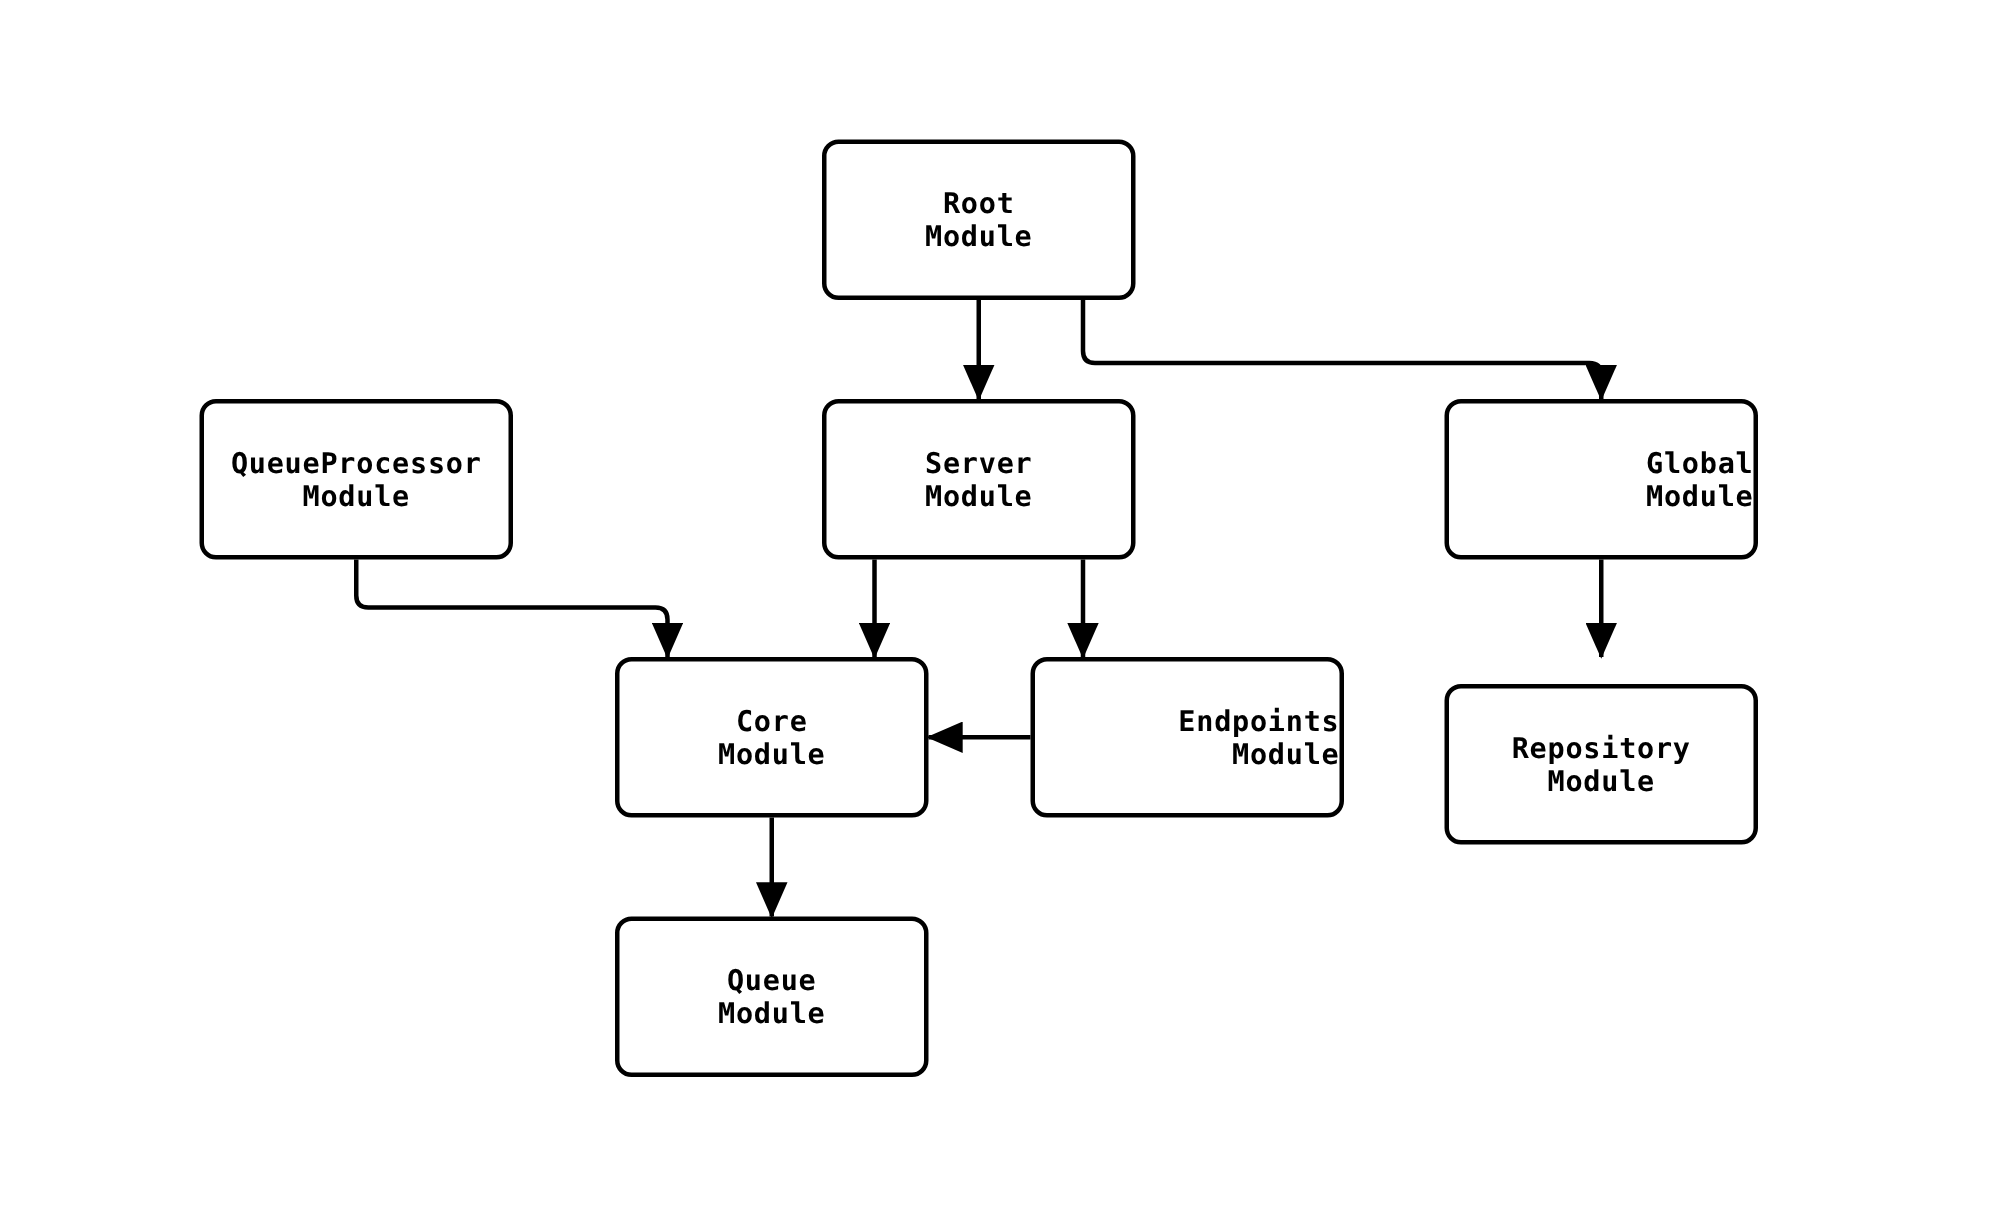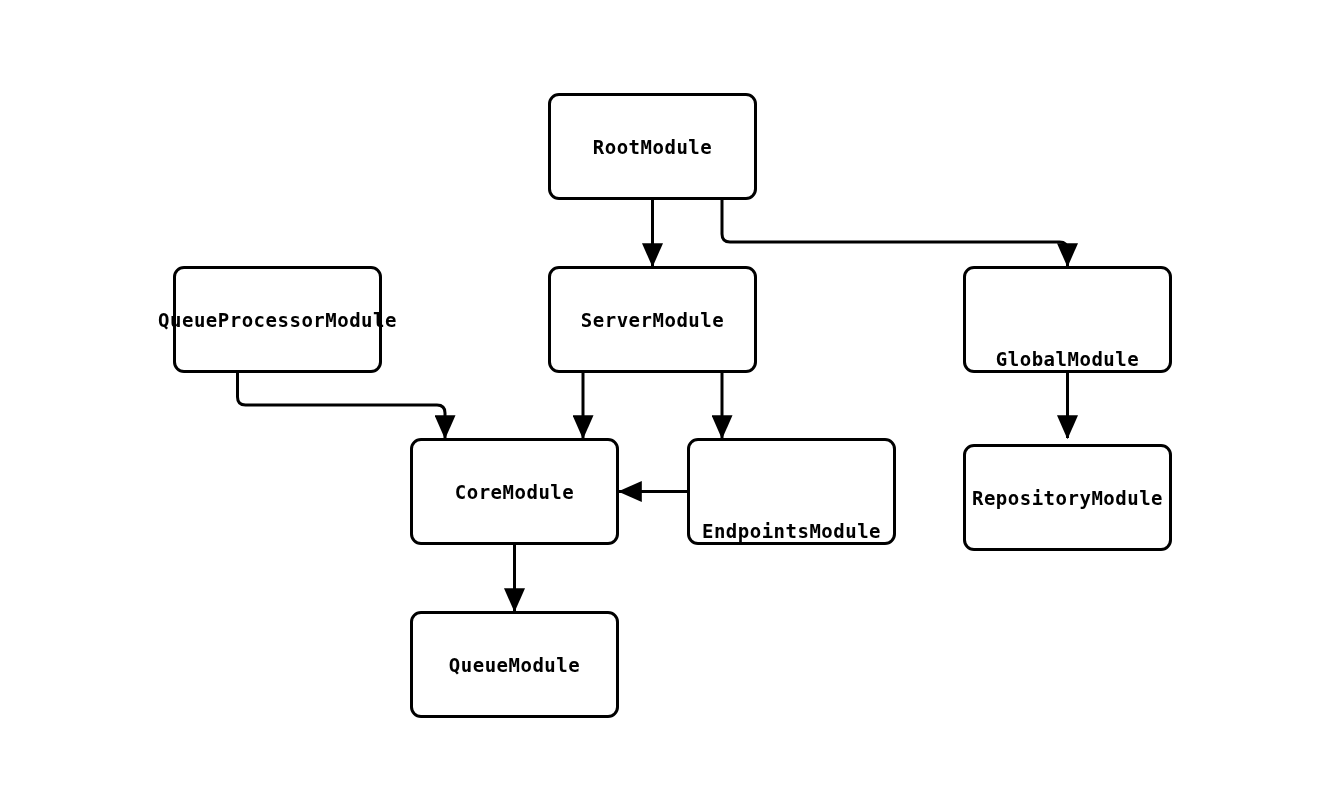--- a/index.html
+++ b/index.html
@@ -24,38 +24,38 @@
   }
   .node {
     position: absolute;
     width: 209px;
     height: 107px;
     box-sizing: border-box;
     background: #ffffff;
     border: 3px solid #000000;
     border-radius: 11px;
     display: flex;
-    flex-direction: row;
+    flex-direction: column;
     align-items: center;
     justify-content: center;
     text-align: center;
     font-weight: 700;
     font-size: 19px;
     line-height: 22px;
     color: #000000;
     letter-spacing: 0.5px;
   }
   .node span { display: block; }
   .n-root          { left: 548px; top:  93px; }
-  .n-queueproc     { left: 133px; top: 266px; margin-left: 40px; }
+  .n-queueproc     { left: 133px; top: 266px; }
   .n-server        { left: 548px; top: 266px; }
   .n-global        { left: 963px; top: 266px; align-items: flex-end; }
   .n-core          { left: 410px; top: 438px; }
   .n-endpoints     { left: 687px; top: 438px; align-items: flex-end; }
-  .n-repository    { left: 963px; top: 444px; text-align: center; }
+  .n-repository    { left: 963px; top: 456px; text-align: center; }
   .n-queue         { left: 410px; top: 611px; }
 </style>
 </head>
 <body>
 
 <div id="canvas">
 
   <svg id="edge-layer" viewBox="0 0 1337 809" xmlns="http://www.w3.org/2000/svg">
     <defs>
       <marker id="arrowhead" markerWidth="8" markerHeight="7" refX="7.6" refY="3.5" orient="auto" markerUnits="strokeWidth">

